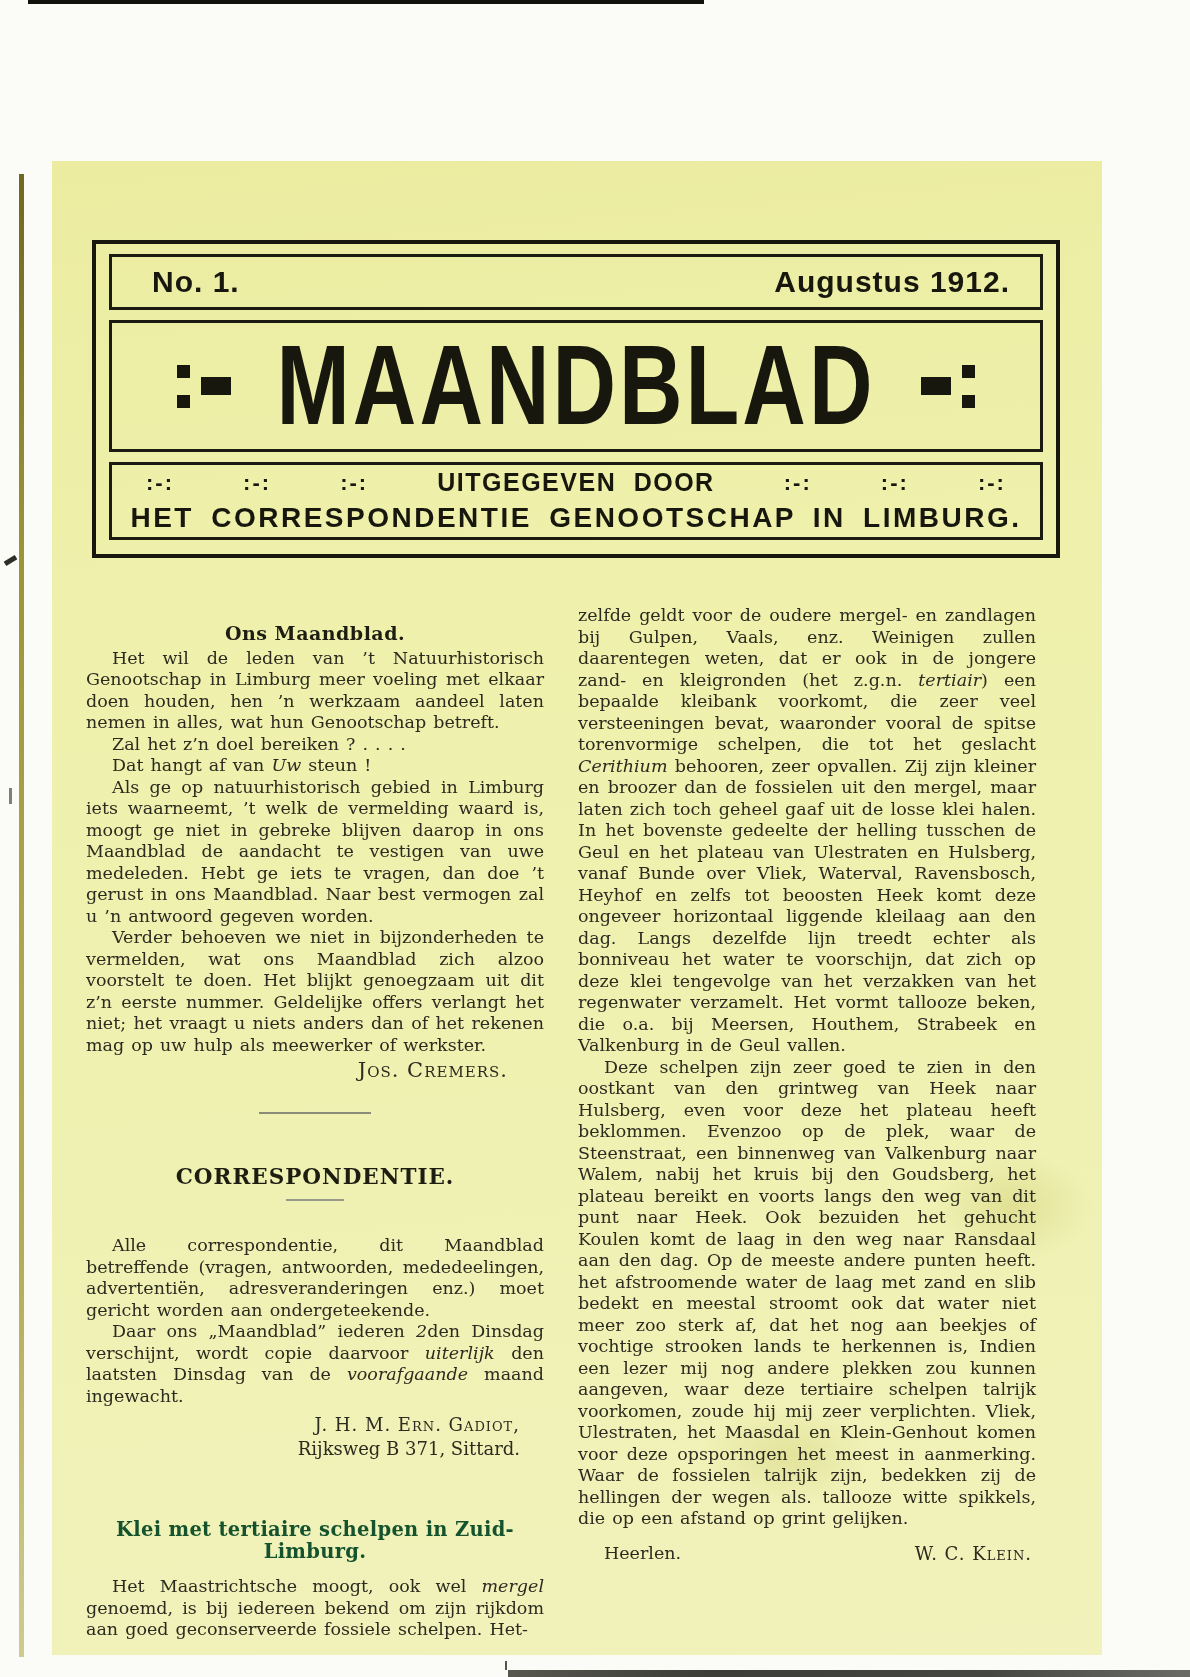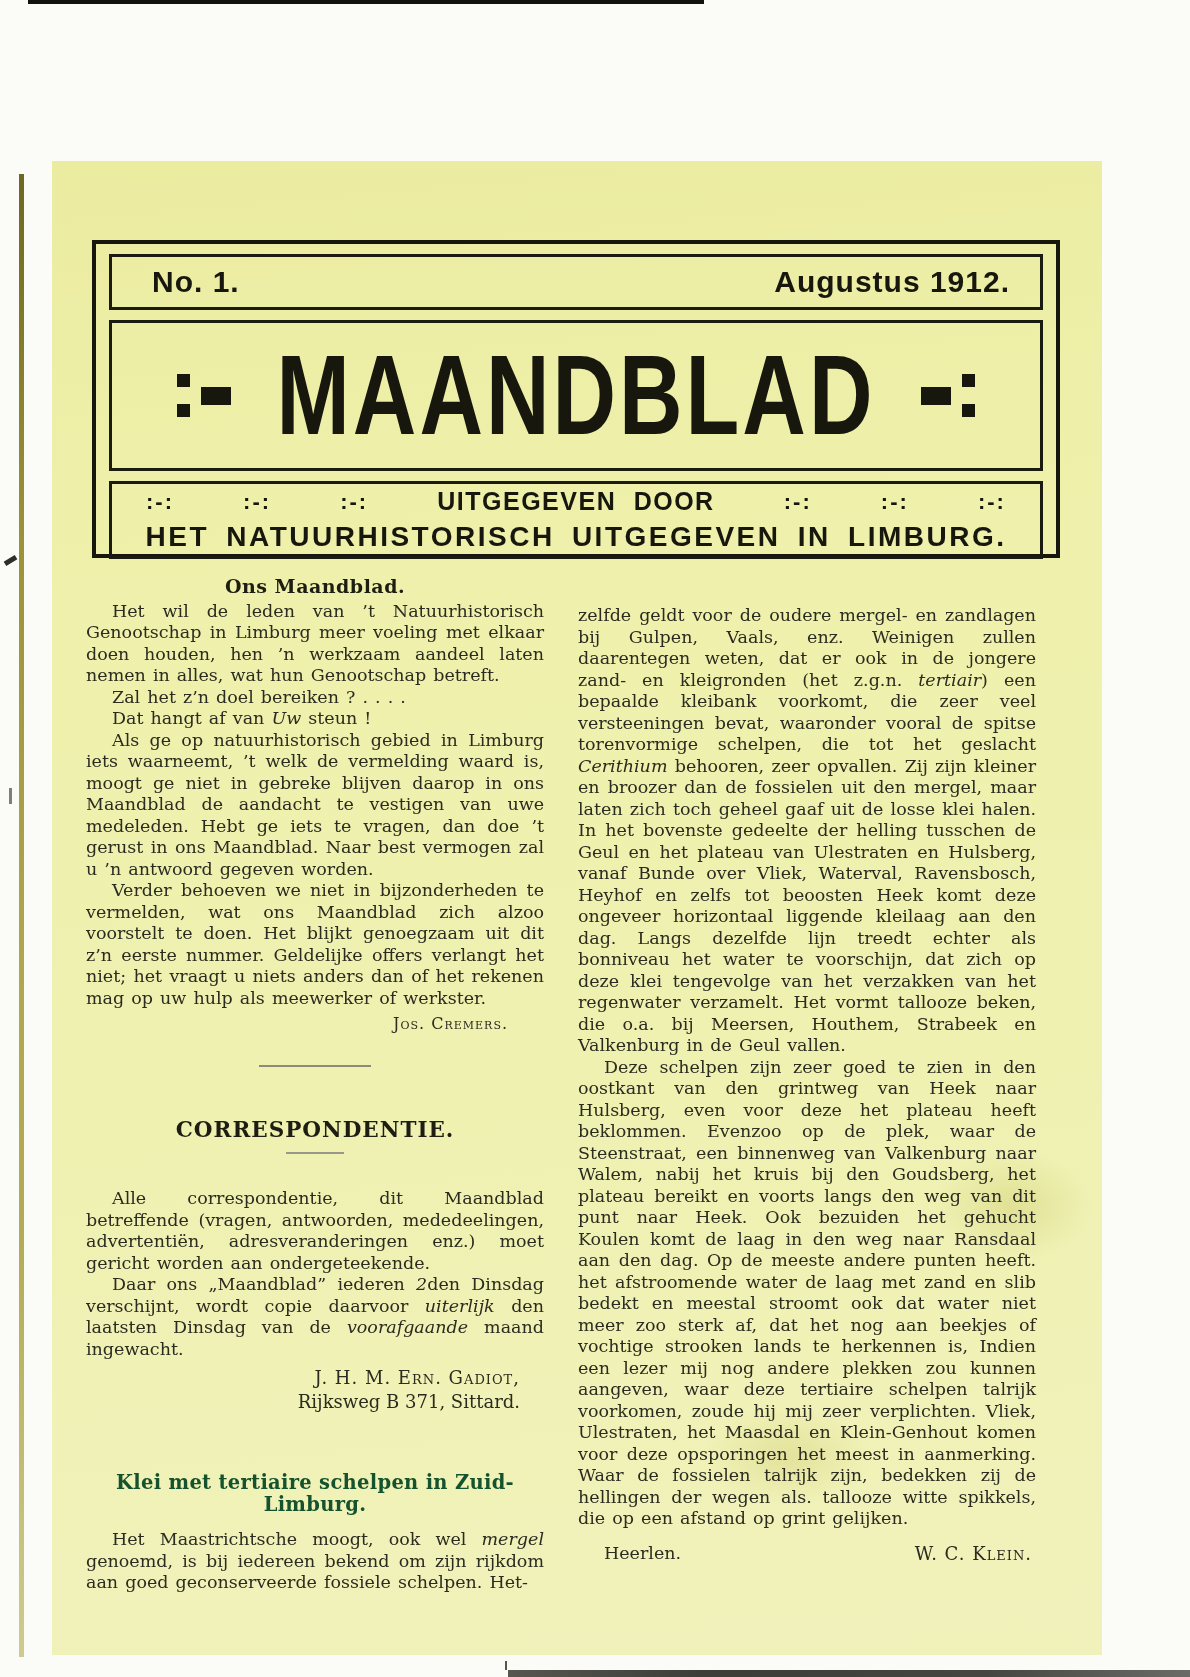--- a/index.html
+++ b/index.html
@@ -22,43 +22,43 @@
   .stain{position:absolute;border-radius:50%;pointer-events:none;}
   .stain1{left:880px;top:990px;width:160px;height:110px;background:radial-gradient(closest-side,rgba(190,186,76,.30),rgba(190,186,76,0));}
   .stain2{left:650px;top:1245px;width:170px;height:100px;background:radial-gradient(closest-side,rgba(186,182,72,.25),rgba(186,182,72,0));}
 
   
   .masthead{position:absolute;left:92px;top:240px;width:968px;height:318px;border:4px solid #17170e;
     box-sizing:border-box;padding:10px 13px;font-family:"Liberation Sans","DejaVu Sans",sans-serif;color:#17170e;}
   .mh-box{border:3px solid #1b1b12;box-sizing:border-box;}
   .mh-issue{height:56px;display:flex;justify-content:space-between;align-items:center;padding:0 30px 0 40px;
     font-weight:700;font-size:30px;letter-spacing:1px;text-align:center;}
-  .mh-title-box{height:151px;margin-top:10px;display:flex;align-items:center;justify-content:center;gap:46px;}
+  .mh-title-box{height:132px;margin-top:10px;display:flex;align-items:center;justify-content:center;gap:46px;}
   .mh-title{font-weight:700;font-size:88px;letter-spacing:3px;transform:scaleY(1.28);white-space:nowrap;}
   .orn{display:flex;align-items:center;gap:11px;}
   .orn .dots{display:flex;flex-direction:column;gap:17px;}
   .orn .dots b{width:13px;height:13px;background:#17170e;display:block;}
   .orn .dash{width:30px;height:18px;background:#17170e;}
   .mh-pub{height:78px;margin-top:10px;display:flex;flex-direction:column;justify-content:center;gap:5px;padding:2px 0;}
   .pub-row1{display:flex;justify-content:space-between;align-items:center;padding:0 34px;
     font-weight:700;font-size:22px;letter-spacing:2px;}
   .pub-row1 .pub-label{font-size:25px;word-spacing:9px;letter-spacing:1.5px;}
   .pub-row2{text-align:center;font-weight:700;font-size:28px;letter-spacing:2.5px;word-spacing:7px;}
 
   
   .columns{position:absolute;left:86px;top:576px;width:950px;display:flex;gap:34px;
     font-family:"DejaVu Serif","Liberation Serif",serif;color:#2b2b20;}
   .col{width:458px;font-size:17.5px;line-height:21.5px;text-align:justify;}
   .col p{margin:0;text-indent:26px;word-spacing:1.5px;}
   .col p.cont{text-indent:0;}
   .it{font-style:italic;}
-  .h1{font-weight:700;text-align:center;font-size:19px;letter-spacing:.5px;color:#1d1d12;margin-bottom:3px;}
+  .h1{font-weight:700;text-align:center;font-size:19px;letter-spacing:.5px;color:#1d1d12;margin-bottom:3px;margin-top:47px;}
   .h2{font-weight:700;text-align:center;font-size:21.5px;letter-spacing:1px;color:#1d1d12;margin-top:52px;}
   .h3{font-weight:700;text-align:center;font-size:19.5px;letter-spacing:.3px;color:#14532d;margin-top:58px;margin-bottom:14px;}
-  .sig-right{text-align:right;padding-right:36px;margin-top:4px;font-variant:small-caps;letter-spacing:1px;font-size:16px;}
+  .sig-right{text-align:right;padding-right:36px;margin-top:4px;font-variant:small-caps;letter-spacing:1px;font-size:21px;}
   .divider{width:112px;height:0;border-top:2px solid #8b8b7a;margin:30px auto 0;}
   .divider2{width:58px;height:0;border-top:2px solid #99998a;margin:12px auto 34px;}
   .sig-block{text-align:right;margin-top:6px;padding-right:24px;line-height:24px;font-size:18px;}
   .sig-block .sc{font-variant:small-caps;letter-spacing:1px;}
   .rcol{padding-top:29px;}
   .place-row{display:flex;justify-content:space-between;margin-top:13px;padding-left:26px;padding-right:4px;}
   .place-row .sc{font-variant:small-caps;letter-spacing:1px;font-size:18px;}
 </style>
 </head>
 <body>
@@ -101,21 +101,21 @@
     <div class="mh-box mh-pub">
       <div class="pub-row1">
         <span>:-:</span>
         <span>:-:</span>
         <span>:-:</span>
         <span class="pub-label">UITGEGEVEN DOOR</span>
         <span>:-:</span>
         <span>:-:</span>
         <span>:-:</span>
       </div>
-      <div class="pub-row2">HET NATUURHISTORISCH UITGEGEVEN IN LIMBURG.</div>
+      <div class="pub-row2">HET CORRESPONDENTIE GENOOTSCHAP IN LIMBURG.</div>
     </div>
   </div>
 
   <div class="columns">
 
     <div class="col">
       <div class="h1">Ons Maandblad.</div>
       <p><span>Het wil de leden van ’t Natuurhistorisch Genootschap in Limburg meer voeling met elkaar doen houden, hen ’n werkzaam aandeel laten nemen in alles, wat hun Genootschap betreft.</span></p>
       <p><span>Zal het z’n doel bereiken ?  .  .  .  .</span></p>
       <p><span>Dat hangt af van </span><span class="it">Uw</span><span> steun !</span></p>

